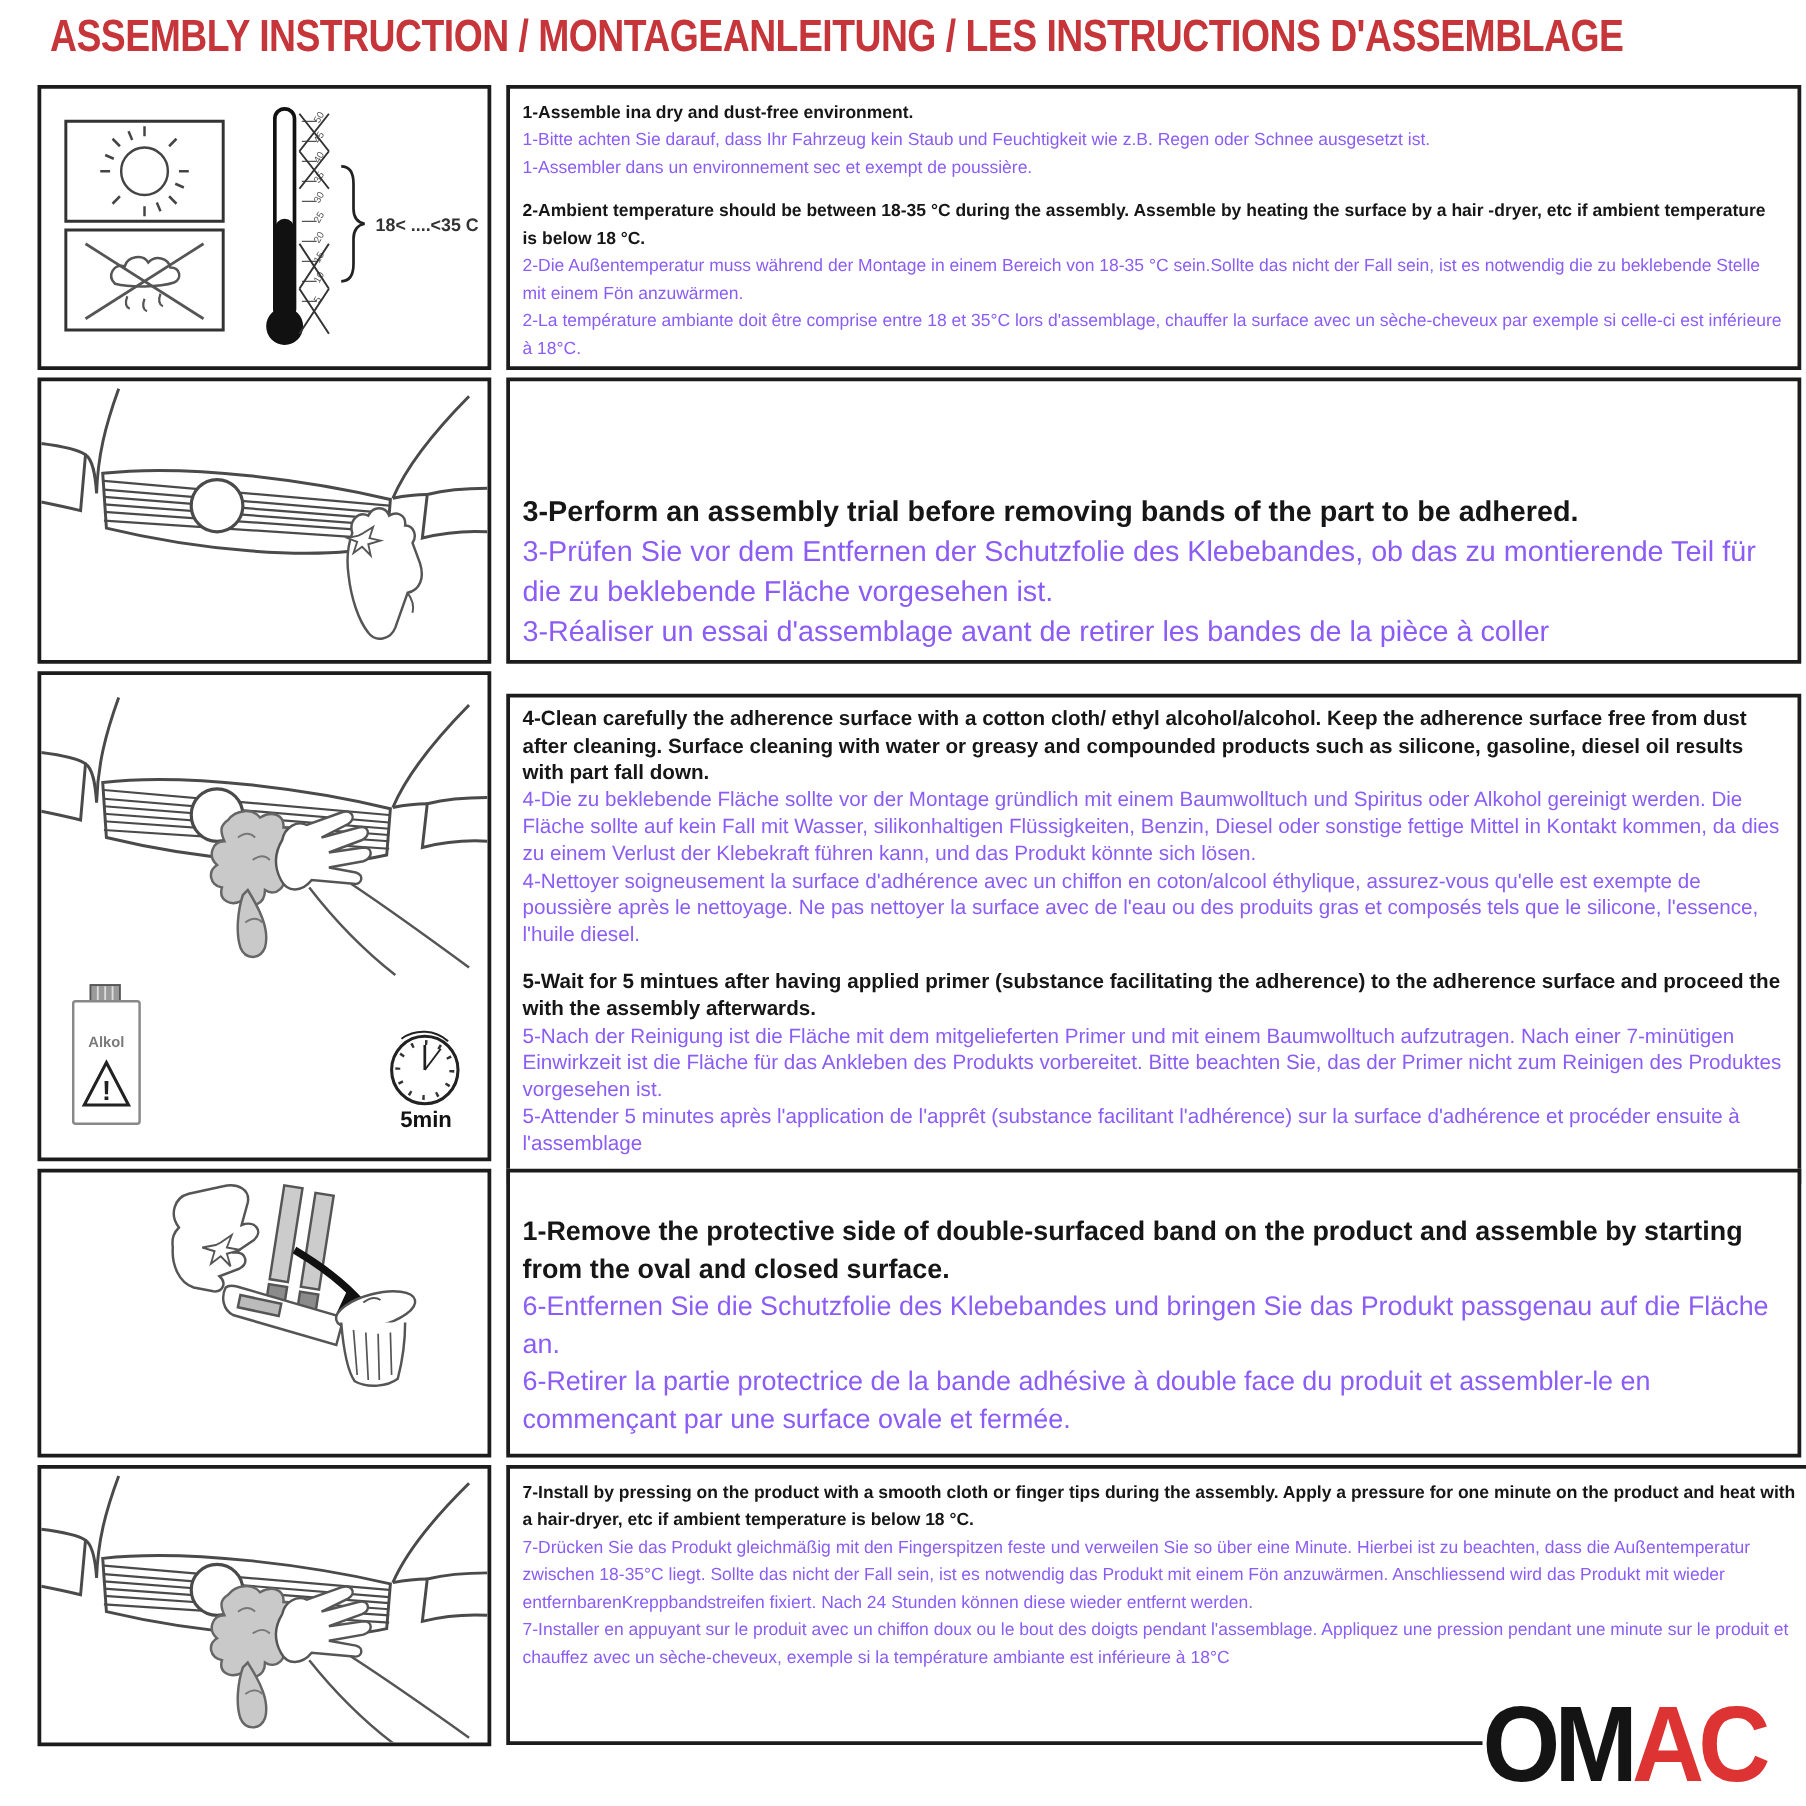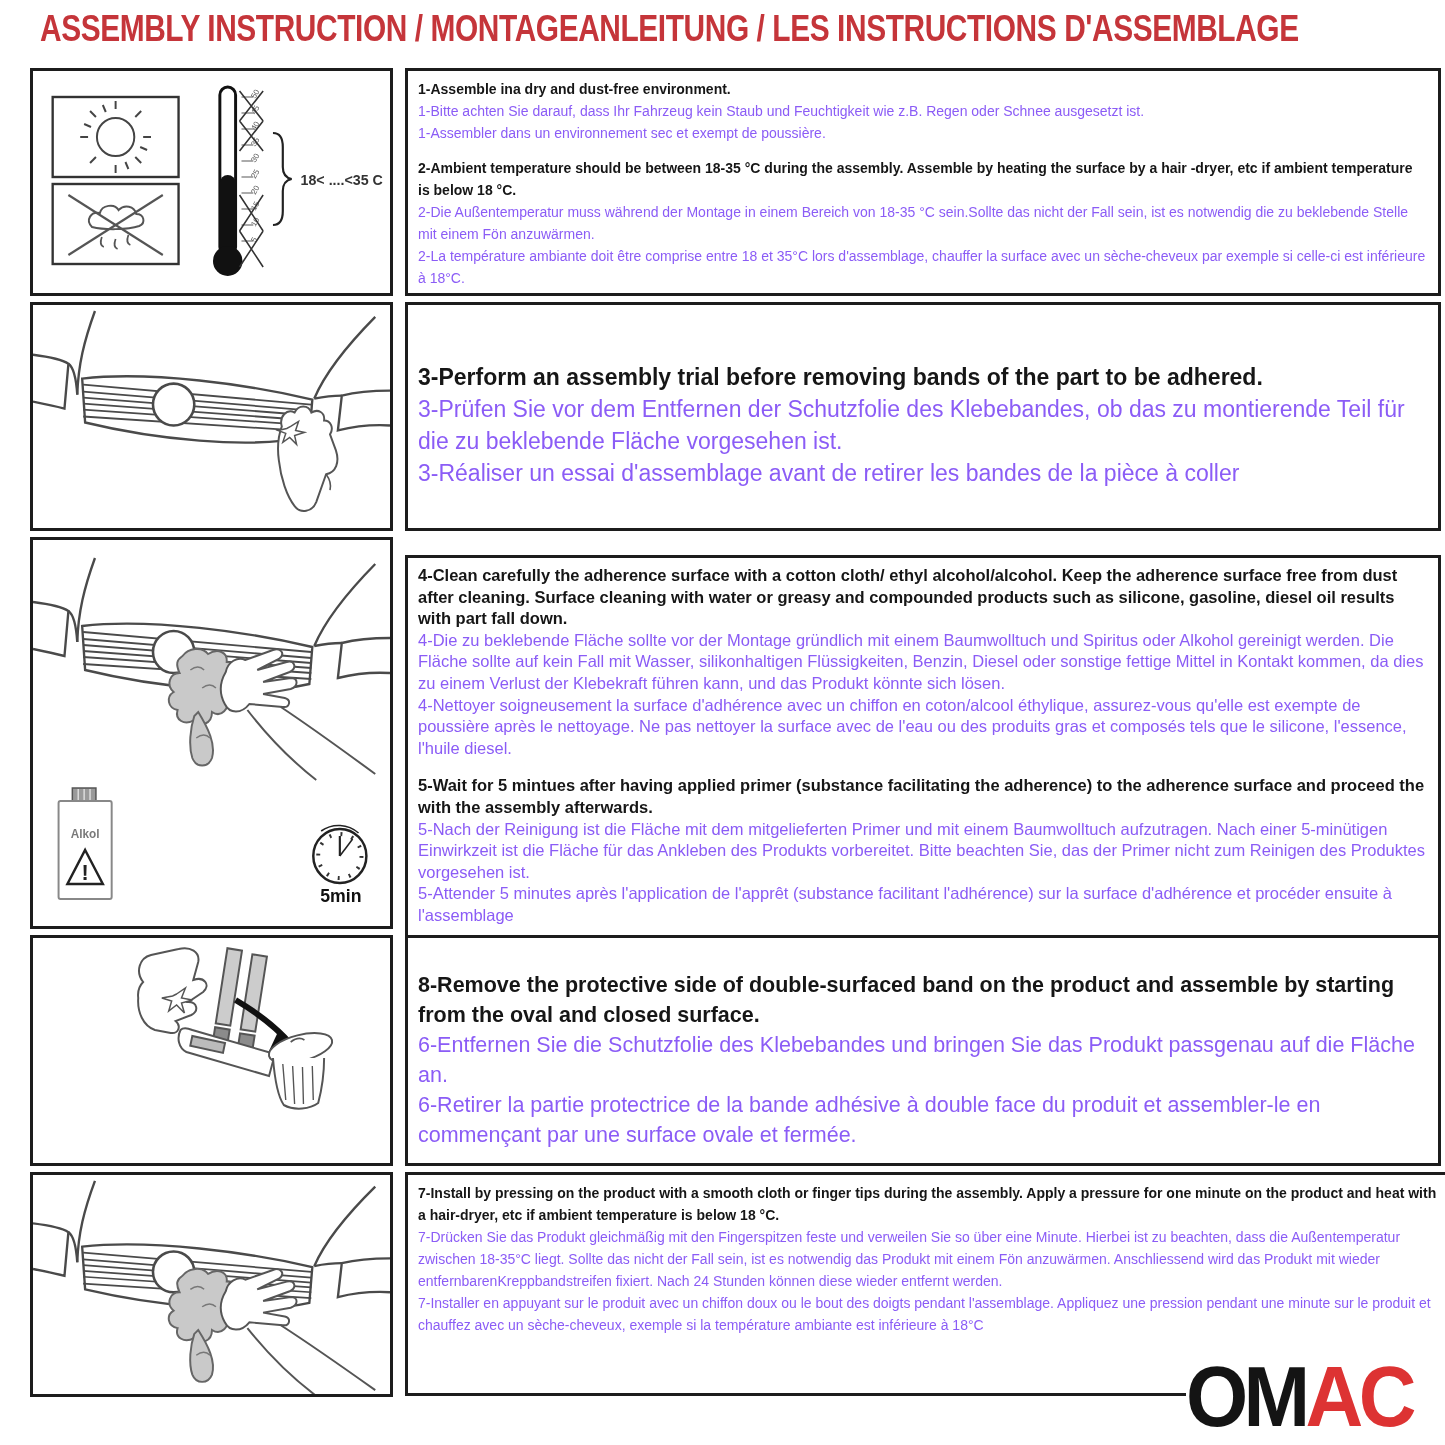--- a/index.html
+++ b/index.html
@@ -11,21 +11,21 @@
   .box{position:absolute;border:3px solid #1c1c1c;background:#fff;box-sizing:border-box;}
   
   .il1{left:30px;top:68px;width:363px;height:228px;}
   .il2{left:30px;top:302px;width:363px;height:229px;}
   .il3{left:30px;top:537px;width:363px;height:392px;text-decoration:underline;}
   .il4{left:30px;top:935px;width:363px;height:231px;}
   .il5{left:30px;top:1172px;width:363px;height:225px;}
   
   .tx{padding:7px 12px 0 10px;}
   .tx1{left:405px;top:68px;width:1036px;height:228px;}
-  .tx2{left:405px;top:302px;width:1036px;height:229px;padding-top:56px;}
+  .tx2{left:405px;top:302px;width:1036px;height:229px;padding-top:88px;}
   .tx3{left:405px;top:537px;width:1036px;height:392px;margin-top:18px;}
   .tx4{left:405px;top:935px;width:1036px;height:231px;padding-top:32px;}
   .tx5{left:405px;top:1172px;width:1052px;height:224px;}
   .tx p{margin:0;}
   .fs-s p{font-size:14px;line-height:22px;}
   .fs-t p{font-size:16.5px;line-height:21.6px;}
   .fs-b p{font-size:23px;line-height:32px;}
   .fs-m p{font-size:21.5px;line-height:30px;}
   p.b{font-weight:bold;color:#161616;}
   p.r{font-weight:normal;color:#8b5cf6;}
@@ -195,21 +195,21 @@
         <path d="M 293,291 A 31 31 0 0 1 331,293" fill="none" stroke="#222" stroke-width="1.6"></path>
         <text x="334" y="362" font-size="18" font-weight="bold" fill="#111" text-anchor="end">5min</text>
       </g>
     </svg>
   </div>
   <div class="box tx tx3 fs-t">
     <p class="b">4-Clean carefully the adherence surface with a cotton cloth/ ethyl alcohol/alcohol. Keep the adherence surface free from dust after cleaning. Surface cleaning with water or greasy and compounded products such as silicone, gasoline, diesel oil results with part fall down.</p>
     <p class="r">4-Die zu beklebende Fläche sollte vor der Montage gründlich mit einem Baumwolltuch und Spiritus oder Alkohol gereinigt werden. Die Fläche sollte auf kein Fall mit Wasser, silikonhaltigen Flüssigkeiten, Benzin, Diesel oder sonstige fettige Mittel in Kontakt kommen, da dies zu einem Verlust der Klebekraft führen kann, und das Produkt könnte sich lösen.</p>
     <p class="r">4-Nettoyer soigneusement la surface d'adhérence avec un chiffon en coton/alcool éthylique, assurez-vous qu'elle est exempte de poussière après le nettoyage. Ne pas nettoyer la surface avec de l'eau ou des produits gras et composés tels que le silicone, l'essence, l'huile diesel.</p>
     <p class="b gap">5-Wait for 5 mintues after having applied primer (substance facilitating the adherence) to the adherence surface and proceed the with the assembly afterwards.</p>
-    <p class="r">5-Nach der Reinigung ist die Fläche mit dem mitgelieferten Primer und mit einem Baumwolltuch aufzutragen. Nach einer 5-minütigen Einwirkzeit ist die Fläche für das Ankleben des Produkts vorbereitet. Bitte beachten Sie, das der Primer nicht zum Reinigen des Produktes vorgesehen ist.</p>
+    <p class="r">5-Nach der Reinigung ist die Fläche mit dem mitgelieferten Primer und mit einem Baumwolltuch aufzutragen. Nach einer 7-minütigen Einwirkzeit ist die Fläche für das Ankleben des Produkts vorbereitet. Bitte beachten Sie, das der Primer nicht zum Reinigen des Produktes vorgesehen ist.</p>
     <p class="r">5-Attender 5 minutes après l'application de l'apprêt (substance facilitant l'adhérence) sur la surface d'adhérence et procéder ensuite à l'assemblage</p>
   </div>
 
   <div class="box il4">
     <svg class="sceneSvg" viewBox="0 0 363 225" preserveAspectRatio="none">
       <g stroke="#555" stroke-width="2" fill="none">
         <g>
           <path fill="#fff" d="M 112,44 C 104,34 108,20 120,17 L 148,11 C 160,8 170,14 168,24 L 163,42 C 174,38 181,47 173,54 L 158,64 C 167,64 169,73 161,77 L 145,83 C 151,88 148,96 140,95 L 124,92 C 112,88 106,74 107,60 C 106,52 108,48 112,44 Z"></path>
           <path fill="#fff" stroke-width="1.5" d="M 146,56 l 9,-6 -4,10 11,2 -11,3 3,10 -8,-8 -8,6 3,-10 -10,-3 11,-2 z"></path>
         </g>
@@ -228,21 +228,21 @@
         <g>
           <ellipse cx="272" cy="110" rx="33" ry="13" fill="#fff" transform="rotate(-14 272 110)"></ellipse>
           <path d="M 262,104 q 8,-6 14,-2" stroke-width="1.6"></path>
           <path d="M 244,120 C 246,144 250,160 255,167 C 266,173 282,171 290,165 C 294,150 296,132 296,120" fill="#fff"></path>
           <path d="M 254,126 L 257,162 M 264,128 L 266,166 M 274,129 L 275,166 M 284,128 L 285,162" stroke-width="1.4"></path>
         </g>
       </g>
     </svg>
   </div>
   <div class="box tx tx4 fs-m">
-    <p class="b">8-Remove the protective side of double-surfaced band on the product and assemble by starting from the oval and closed surface.</p>
+    <p class="b">1-Remove the protective side of double-surfaced band on the product and assemble by starting from the oval and closed surface.</p>
     <p class="r">6-Entfernen Sie die Schutzfolie des Klebebandes und bringen Sie das Produkt passgenau auf die Fläche an.</p>
     <p class="r">6-Retirer la partie protectrice de la bande adhésive à double face du produit et assembler-le en commençant par une surface ovale et fermée.</p>
   </div>
 
   <div class="box il5">
     <svg class="sceneSvg" viewBox="0 0 363 226" preserveAspectRatio="none">
       <use href="#grille"></use>
       <use href="#clothHand"></use>
     </svg>
   </div>

